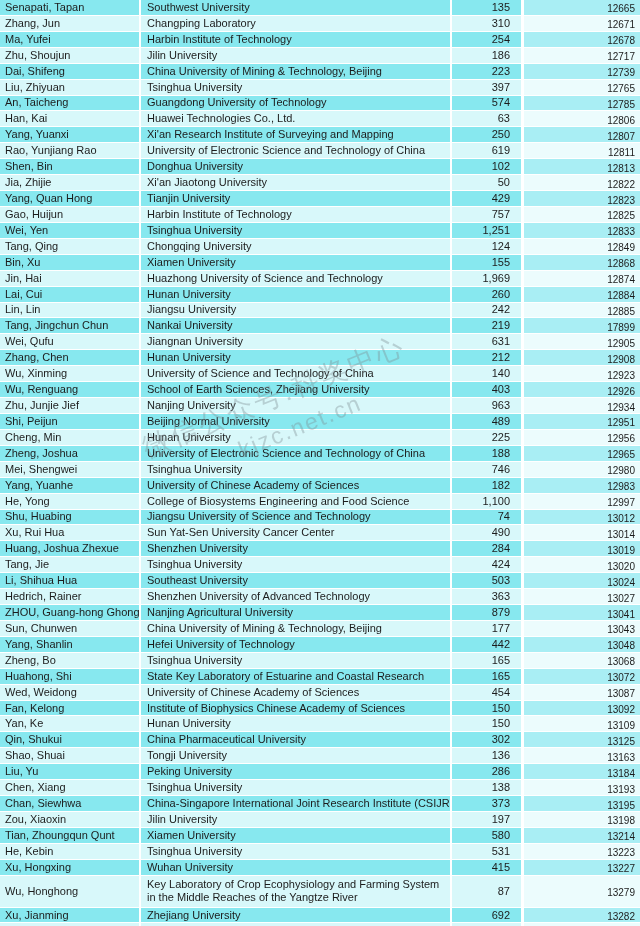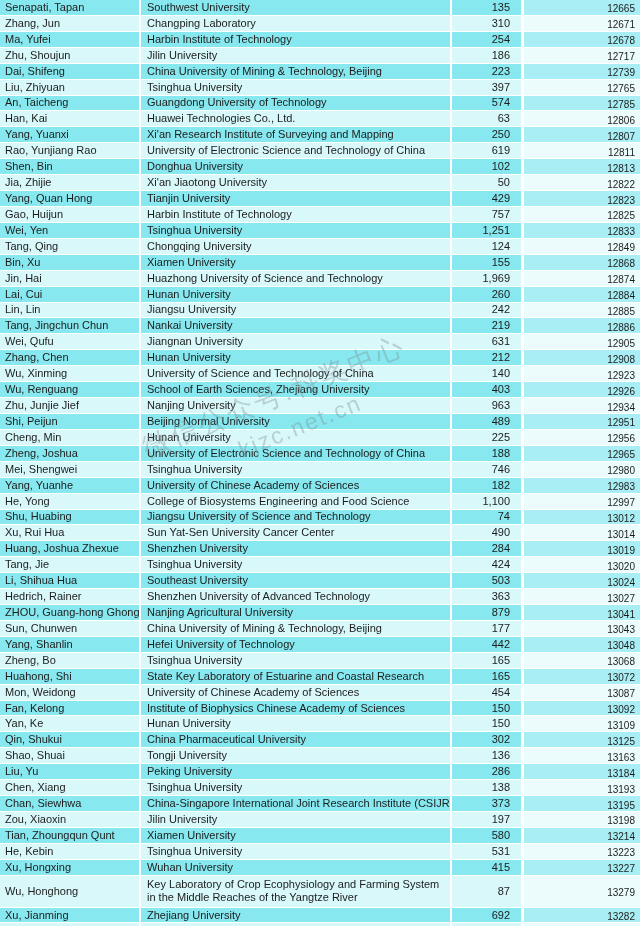--- a/index.html
+++ b/index.html
@@ -208,21 +208,21 @@
     <div class="row even">
     <div class="cell c-name">Lin, Lin</div>
     <div class="cell c-aff">Jiangsu University</div>
     <div class="cell c-count">242</div>
     <div class="cell c-id">12885</div>
   </div>
     <div class="row odd">
     <div class="cell c-name">Tang, Jingchun Chun</div>
     <div class="cell c-aff">Nankai University</div>
     <div class="cell c-count">219</div>
-    <div class="cell c-id">12886</div>
+    <div class="cell c-id">17899</div>
   </div>
     <div class="row even">
     <div class="cell c-name">Wei, Qufu</div>
     <div class="cell c-aff">Jiangnan University</div>
     <div class="cell c-count">631</div>
     <div class="cell c-id">12905</div>
   </div>
     <div class="row odd">
     <div class="cell c-name">Zhang, Chen</div>
     <div class="cell c-aff">Hunan University</div>
@@ -343,21 +343,21 @@
     <div class="cell c-count">165</div>
     <div class="cell c-id">13068</div>
   </div>
     <div class="row odd">
     <div class="cell c-name">Huahong, Shi</div>
     <div class="cell c-aff">State Key Laboratory of Estuarine and Coastal Research</div>
     <div class="cell c-count">165</div>
     <div class="cell c-id">13072</div>
   </div>
     <div class="row even">
-    <div class="cell c-name">Mon, Weidong</div>
+    <div class="cell c-name">Wed, Weidong</div>
     <div class="cell c-aff">University of Chinese Academy of Sciences</div>
     <div class="cell c-count">454</div>
     <div class="cell c-id">13087</div>
   </div>
     <div class="row odd">
     <div class="cell c-name">Fan, Kelong</div>
     <div class="cell c-aff">Institute of Biophysics Chinese Academy of Sciences</div>
     <div class="cell c-count">150</div>
     <div class="cell c-id">13092</div>
   </div>

